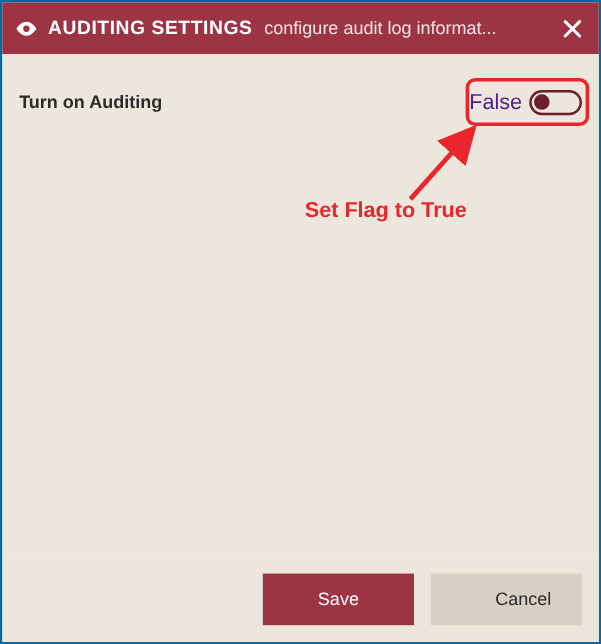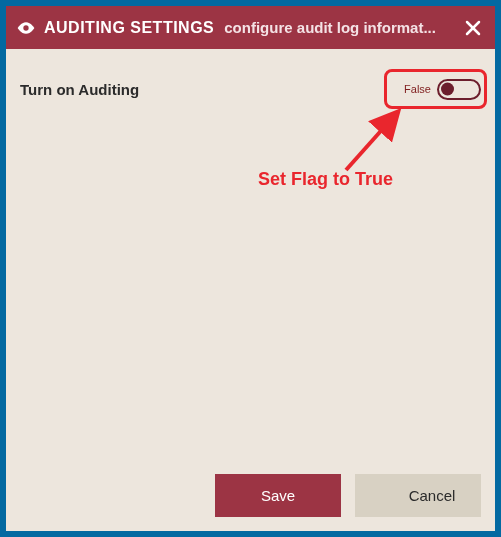--- a/index.html
+++ b/index.html
@@ -2,21 +2,21 @@
 <html><head>
 <meta charset="utf-8">
 <style>
   * { box-sizing: border-box; margin: 0; padding: 0; }
   html, body { width: 501px; height: 537px; font-family: "Segoe UI", Arial, sans-serif; }
   body { background: #fff; }
 
   .window {
     width: 501px;
     height: 537px;
-    border: 6px solid #0369a1;
+    border: 2px solid #0369a1;
     display: flex;
     flex-direction: column;
     position: relative;
   }
 
   .titlebar {
     background: #9c3444;
     color: #fff;
     height: 43px;
     display: flex;
@@ -29,21 +29,21 @@
     display: flex;
     align-items: center;
   }
   .titlebar .title-text {
     font-weight: 700;
     font-size: 16px;
     letter-spacing: 0.5px;
     white-space: nowrap;
   }
   .titlebar .subtitle-text {
-    font-weight: 700;
+    font-weight: 400;
     font-size: 15px;
     margin-left: 10px;
     white-space: nowrap;
     overflow: hidden;
     text-overflow: ellipsis;
     flex: 1 1 auto;
     color: #f4e2e5;
   }
   .titlebar .close-btn {
     flex: 0 0 auto;
@@ -74,22 +74,22 @@
     color: #2b2b2b;
     font-weight: 700;
   }
 
   .toggle-wrap {
     display: flex;
     align-items: center;
     gap: 6px;
   }
   .toggle-state {
-    font-size: 11px;
-    color: #7f1d1d;
+    font-size: 18px;
+    color: #4c1d95;
   }
   .toggle {
     width: 44px;
     height: 21px;
     border: 2px solid #6c1e2c;
     border-radius: 12px;
     background: #ede6dd;
     position: relative;
     cursor: pointer;
   }

